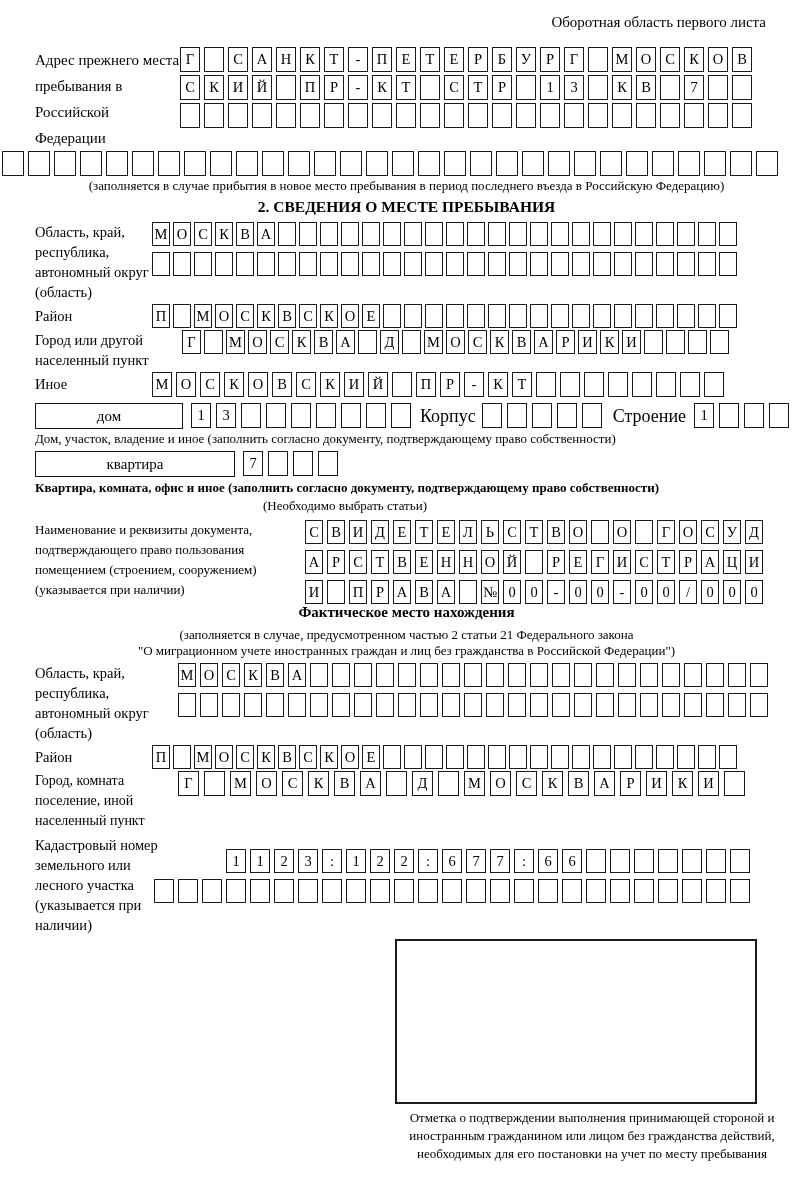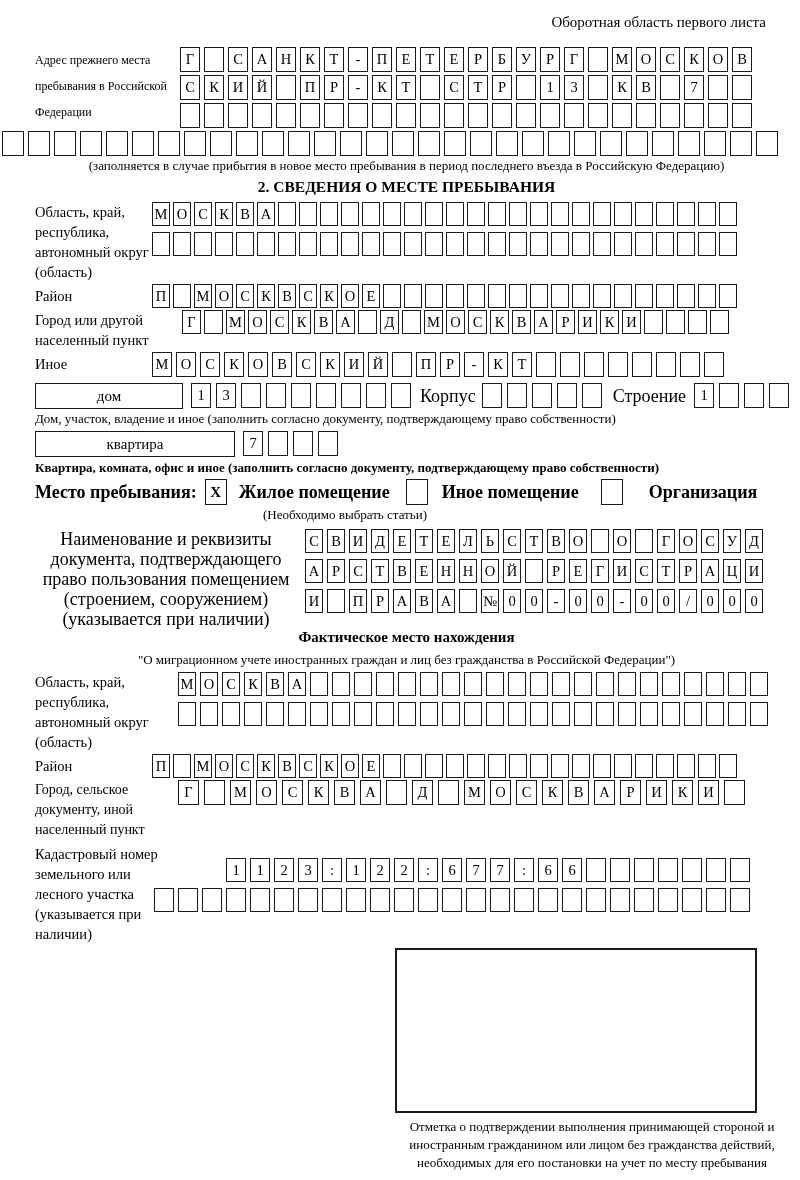--- a/index.html
+++ b/index.html
@@ -52,21 +52,21 @@
   .indent48{margin-left:48px;} .outdent24{margin-left:-24px;}
 </style>
 </head>
 <body>
 
 <div class="page">
 
   <div class="hdr">Оборотная область первого листа</div>
 
   <div class="frow">
-    <div class="flabel" style="width:145px;font-size:12px;line-height:26px;">Адрес прежнего места пребывания в Российской Федерации</div>
+    <div class="flabel" style="width:145px;font-size:15px;line-height:26px;">Адрес прежнего места пребывания в Российской Федерации</div>
     <div class="rows">
       <div class="cellrow c24 mb3">
           <span class="cell">Г</span>
           <span class="cell"></span>
           <span class="cell">С</span>
           <span class="cell">А</span>
           <span class="cell">Н</span>
           <span class="cell">К</span>
           <span class="cell">Т</span>
           <span class="cell">-</span>
@@ -373,33 +373,24 @@
     <div class="bigbox" style="width:200px;">квартира</div>
     <div class="cellrow csm" style="margin-left:8px;">
         <span class="cell">7</span>
         <span class="cell"></span>
         <span class="cell"></span>
         <span class="cell"></span>
       </div>
   </div>
   <div class="caption mt3">Квартира, комната, офис и иное (заполнить согласно документу, подтверждающему право собственности)</div>
 
-  <div class="frow mt3">
-    <div class="inline-lbl">Место пребывания:</div>
-    <div class="cbox" style="margin-left:8px;">X</div>
-    <div class="inline-lbl" style="margin-left:12px;">Жилое помещение</div>
-    <div class="cbox" style="margin-left:16px;"></div>
-    <div class="inline-lbl" style="margin-left:14px;">Иное помещение</div>
-    <div class="cbox" style="margin-left:22px;"></div>
-    <div class="inline-lbl" style="margin-left:26px;">Организация</div>
-  </div>
   <div class="caption mt2" style="text-align:center;width:620px;">(Необходимо выбрать статьи)</div>
 
   <div class="frow mt6">
-    <div class="flabel" style="width:262px;font-size:18px;text-align:center;">Наименование и реквизиты документа, подтверждающего право пользования помещением (строением, сооружением) (указывается при наличии)</div>
+    <div class="flabel" style="width:262px;font-size:13px;">Наименование и реквизиты документа, подтверждающего право пользования помещением (строением, сооружением) (указывается при наличии)</div>
     <div class="rows" style="margin-left:8px;">
       <div class="cellrow c21 mb6">
           <span class="cell">С</span>
           <span class="cell">В</span>
           <span class="cell">И</span>
           <span class="cell">Д</span>
           <span class="cell">Е</span>
           <span class="cell">Т</span>
           <span class="cell">Е</span>
           <span class="cell">Л</span>
@@ -460,20 +451,21 @@
           <span class="cell">0</span>
           <span class="cell">/</span>
           <span class="cell">0</span>
           <span class="cell">0</span>
           <span class="cell">0</span>
         </div>
     </div>
   </div>
 
   <div class="sec-title mt8" style="font-size:15px;">Фактическое место нахождения</div>
+  <div class="caption center">(заполняется в случае, предусмотренном частью 2 статьи 21 Федерального закона</div>
   <div class="caption center">"О миграционном учете иностранных граждан и лиц без гражданства в Российской Федерации")</div>
 
   <div class="frow mt4">
     <div class="flabel" style="width:143px;">Область, край, республика, автономный округ (область)</div>
     <div class="rows">
       <div class="cellrow c27 mb6">
           <span class="cell">М</span>
           <span class="cell">О</span>
           <span class="cell">С</span>
           <span class="cell">К</span>
@@ -561,21 +553,21 @@
         <span class="cell"></span>
         <span class="cell"></span>
         <span class="cell"></span>
         <span class="cell"></span>
         <span class="cell"></span>
         <span class="cell"></span>
       </div>
   </div>
 
   <div class="frow mt2">
-    <div class="flabel" style="width:143px;font-size:14px;">Город, сельское документу, иной населенный пункт</div>
+    <div class="flabel" style="width:143px;font-size:14px;">Город, комната поселение, иной населенный пункт</div>
     <div class="cellrow c22w">
         <span class="cell">Г</span>
         <span class="cell"></span>
         <span class="cell">М</span>
         <span class="cell">О</span>
         <span class="cell">С</span>
         <span class="cell">К</span>
         <span class="cell">В</span>
         <span class="cell">А</span>
         <span class="cell"></span>

